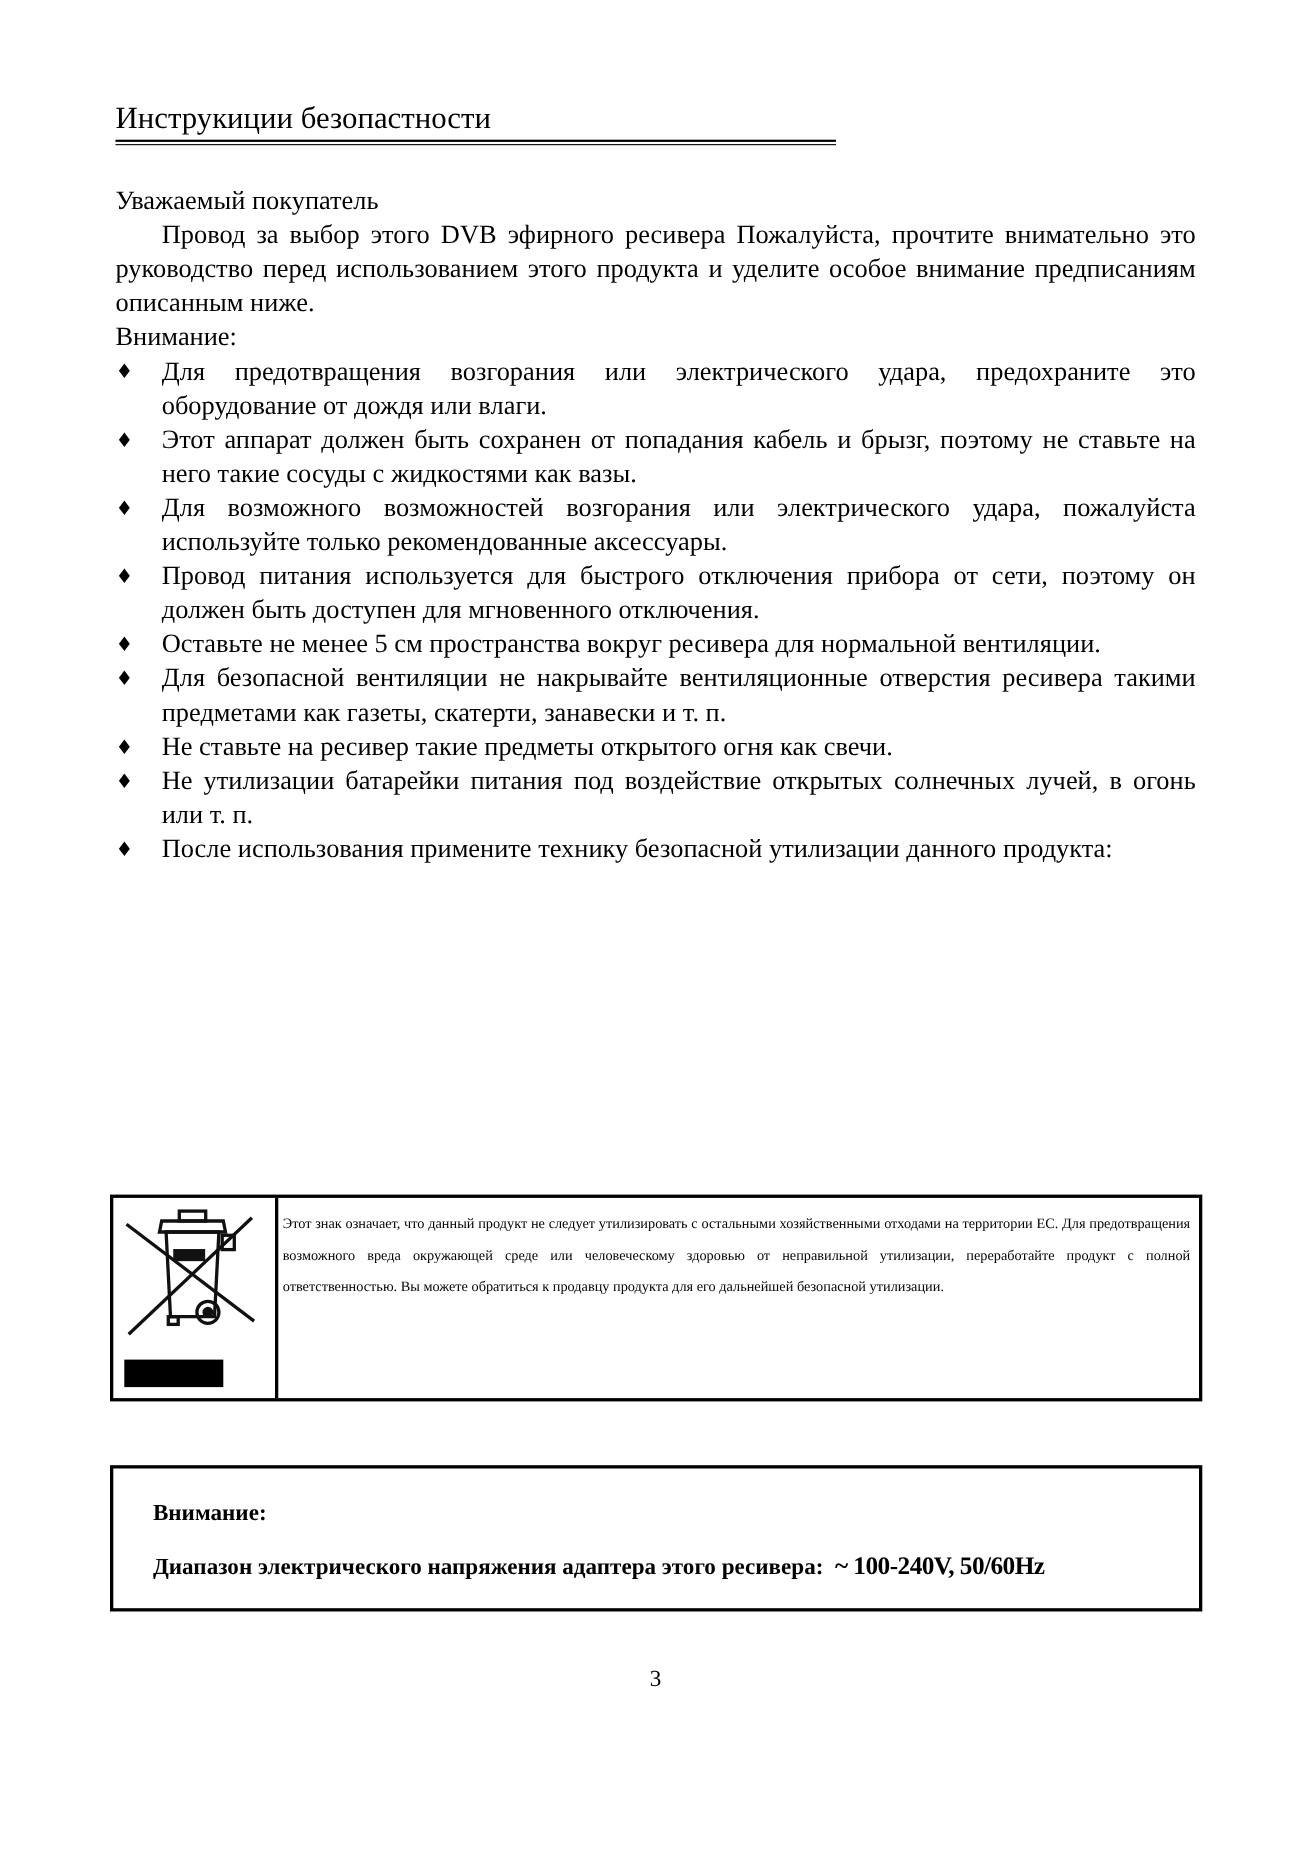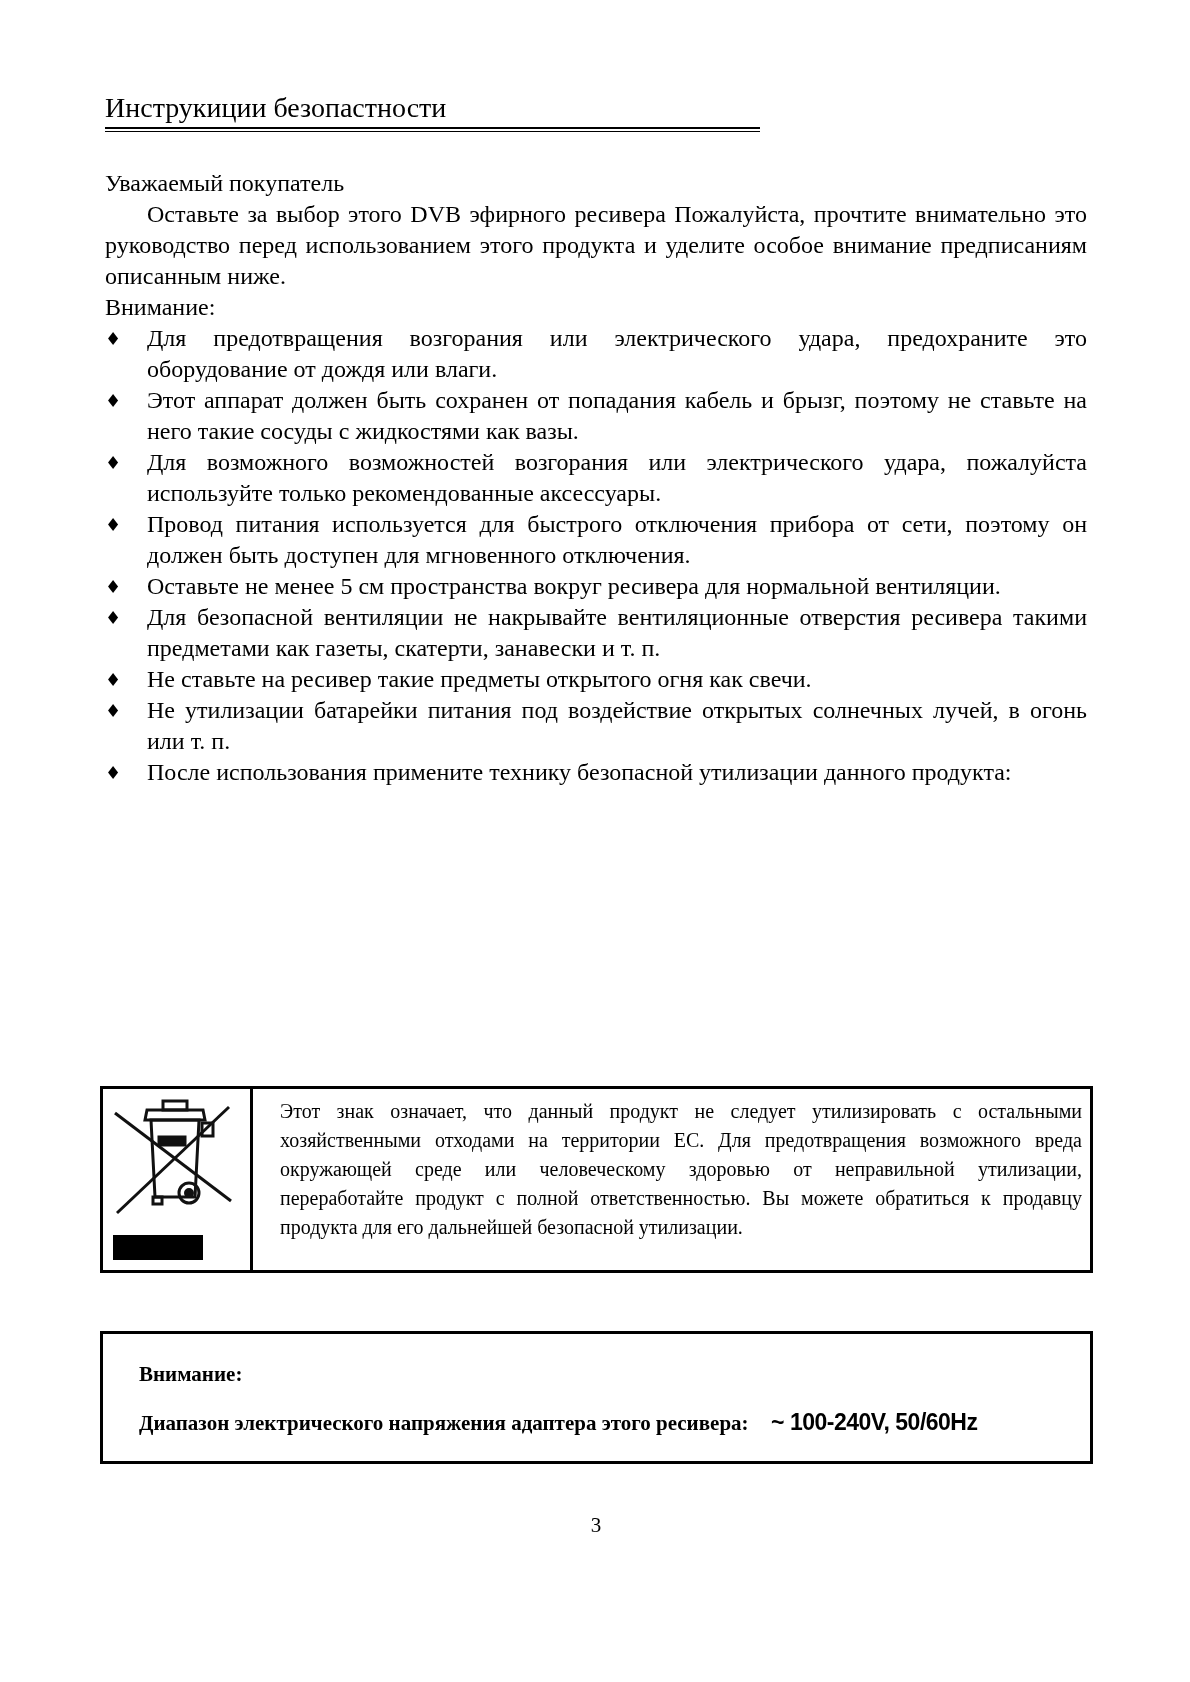--- a/index.html
+++ b/index.html
@@ -83,46 +83,45 @@
     padding: 8px 6px 8px 6px;
   }
   .weee-bar {
     width: 90px;
     height: 25px;
     background: #000;
     margin: 8px 0 2px 4px;
   }
   .weee-text-cell {
     flex: 1;
-    padding: 8px 8px 8px 27px;
-    font-size: 20px;
+    padding: 8px 8px 8px 4px;
+    font-size: 13px;
     line-height: 29px;
     text-align: justify;
     text-align-last: left;
   }
 
   
   .warn-box {
     width: 993px;
     margin-left: -5px;
     margin-top: 58px;
     height: 133px;
     border: 3px solid #000;
     box-sizing: border-box;
     padding: 25px 20px 0 36px;
     font-weight: bold;
     font-size: 21px;
   }
   .warn-label { margin: 0; }
   .spec-line { margin-top: 17px; white-space: nowrap; }
   .spec-value {
-    font-family: Liberation Sans, sans-serif;
+    font-family: Liberation Serif, serif;
     font-size: 23px;
     letter-spacing: -0.5px;
-    margin-left: 12px;
   }
 
   .page-number {
     margin-top: 46px;
     text-align: center;
     font-size: 21px;
   }
 </style>
 </head>
 <body>
@@ -130,21 +129,21 @@
 <div class="page">
   <div class="content">
 
     <div class="title-block">
       <h1 class="title">Инструкиции безопастности</h1>
       <div class="title-rule2"></div>
     </div>
 
     <div class="greeting">Уважаемый покупатель</div>
 
-    <p class="intro"><span>Оставьте за выбор этого</span> <span class="sans">DVB</span> <span>эфирного ресивера Пожалуйста, прочтите внимательно это руководство перед использованием этого продукта и уделите особое внимание предписаниям описанным ниже.</span></p>
+    <p class="intro"><span>Провод за выбор этого</span> <span class="sans">DVB</span> <span>эфирного ресивера Пожалуйста, прочтите внимательно это руководство перед использованием этого продукта и уделите особое внимание предписаниям описанным ниже.</span></p>
 
     <div class="attention-heading">Внимание:</div>
 
     <ul class="bullets">
       <li class="bullet">
           <span class="marker">♦</span>
           <span class="btext">Для предотвращения возгорания или электрического удара, предохраните это оборудование от дождя или влаги.</span>
         </li>
       <li class="bullet">
           <span class="marker">♦</span>

